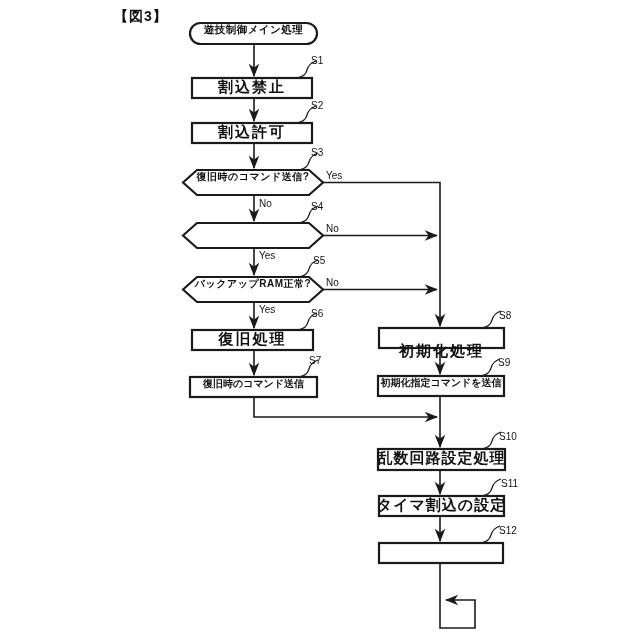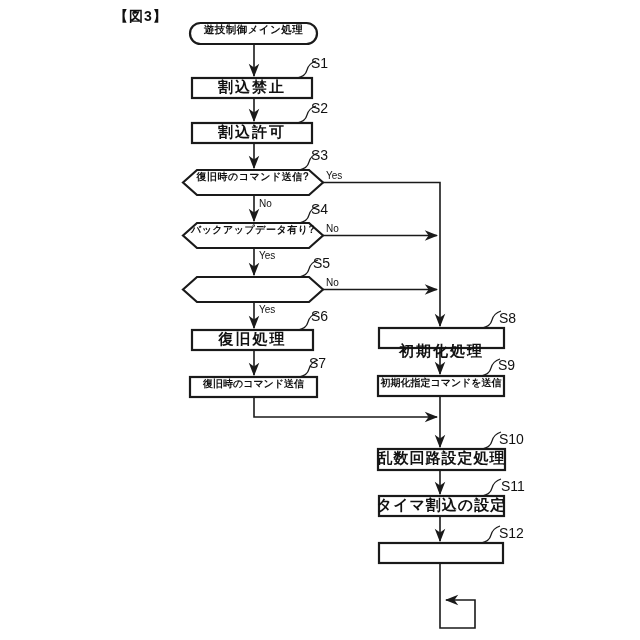--- a/index.html
+++ b/index.html
@@ -10,21 +10,21 @@
   }
   #wires{position:absolute;left:0;top:0;width:640px;height:640px;}
   .fig-title{position:absolute;left:114px;top:8px;font-size:14px;font-weight:bold;letter-spacing:1px;}
   .node{position:absolute;display:flex;justify-content:center;white-space:nowrap;}
   .node span{font-size:15px;font-weight:bold;}
   .spaced span{letter-spacing:2px;}
   .mid span{letter-spacing:1px;}
   .tight span{font-size:10px;letter-spacing:0;}
   .hex span{font-size:10px;font-weight:bold;letter-spacing:0.5px;}
   .start span{font-size:10.5px;font-weight:bold;letter-spacing:0.5px;}
-  .tag{position:absolute;font-size:14px;font-weight:normal;color:#111;}
+  .tag{position:absolute;font-size:10px;font-weight:normal;color:#111;}
   .edge-label{position:absolute;font-size:10px;color:#111;}
 </style>
 </head>
 <body>
 
 <div id="canvas">
 
   <svg id="wires" viewBox="0 0 640 640" xmlns="http://www.w3.org/2000/svg">
     <defs>
       <marker id="arrow" markerUnits="userSpaceOnUse" markerWidth="14" markerHeight="12" refX="11" refY="5" orient="auto" viewBox="0 0 12 10">
@@ -95,24 +95,24 @@
   </div>
 
   <div class="node spaced" style="left:192px;top:123px;width:120px;height:20px">
     <span>割込許可</span>
   </div>
 
   <div class="node hex" style="left:183px;top:170px;width:140px;height:25px">
     <span>復旧時のコマンド送信?</span>
   </div>
 
-  <div class="node hex" style="left:183px;top:223px;width:140px;height:25px">
-    <span>バックアップデータ有り?</span>
+
+  <div class="node hex" style="left:183px;top:277px;width:140px;height:25px">
+    <span>バックアップRAM正常?</span>
   </div>
-
 
   <div class="node spaced" style="left:192px;top:330px;width:121px;height:20px">
     <span>復旧処理</span>
   </div>
 
   <div class="node tight" style="left:190px;top:377px;width:127px;height:20px">
     <span>復旧時のコマンド送信</span>
   </div>
 
   <div class="node spaced" style="left:379px;top:342px;width:125px;height:20px">

